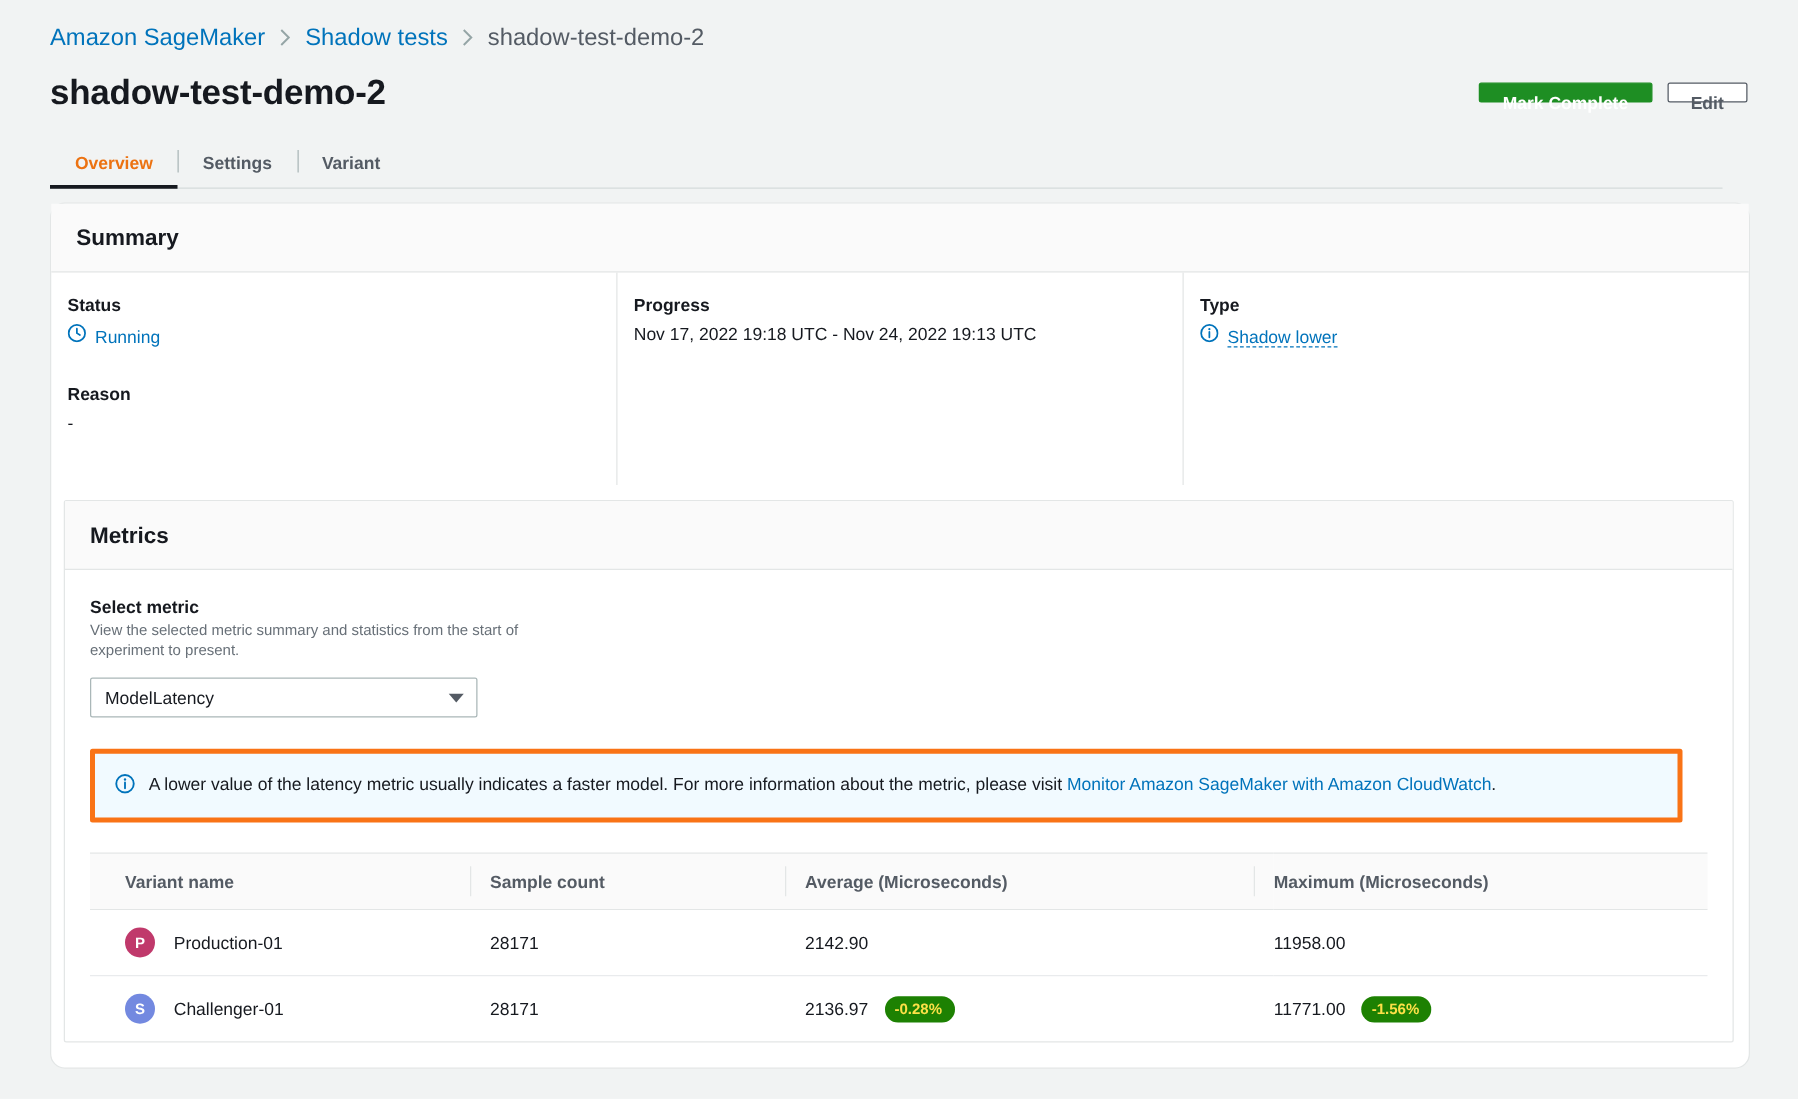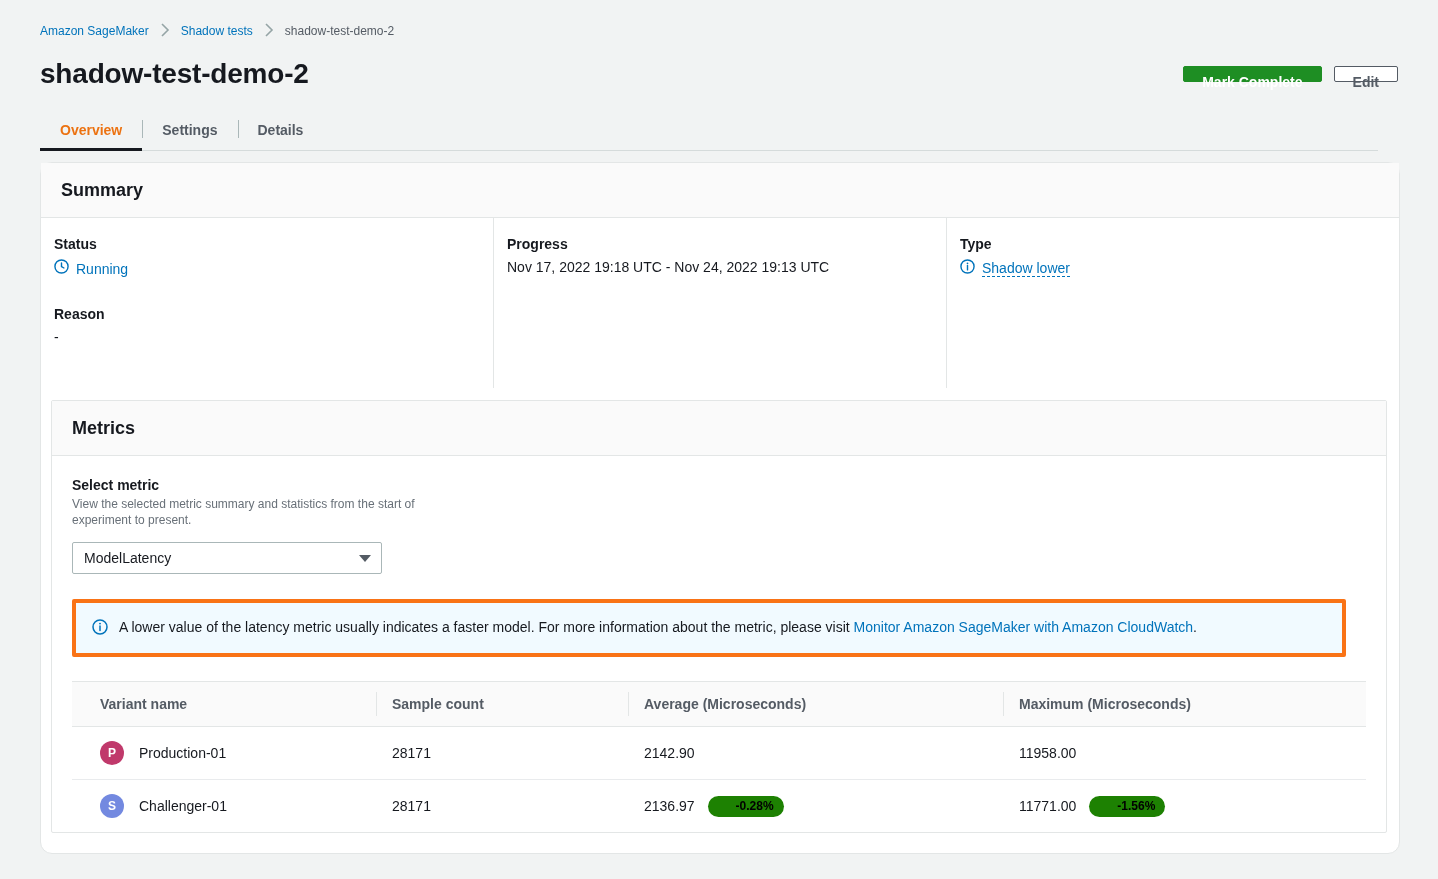--- a/index.html
+++ b/index.html
@@ -10,21 +10,21 @@
     font-family: "Liberation Sans", "DejaVu Sans", sans-serif;
     color: #16191f;
     -webkit-font-smoothing: antialiased;
   }
   .page { position: relative; width: 1438px; height: 879px; overflow: hidden; }
 
   
   .breadcrumb {
     display: flex; align-items: center;
     padding: 22px 0 0 40px;
-    font-size: 12px;
+    font-size: 19px;
     height: 40px;
   }
   .crumb-link { color: #0073bb; text-decoration: none; cursor: pointer; }
   .crumb-current { color: #545b64; }
   .crumb-sep {
     display: inline-block;
     margin: 0 11px;
     color: #95a5a6;
     font-size: 14px;
     line-height: 1;
@@ -274,25 +274,25 @@
     border-radius: 50%;
     color: #ffffff;
     font-size: 12px;
     font-weight: 700;
     display: flex; align-items: center; justify-content: center;
     flex: 0 0 24px;
   }
   .value-cell { display: flex; align-items: center; gap: 13px; }
   .delta-badge {
     background: #1d8102;
-    color: #000000;
+    color: #fde047;
     font-size: 12px;
     font-weight: 700;
     border-radius: 11px;
-    padding: 3px 10px 4px 28px;
+    padding: 3px 10px 4px 8px;
     line-height: 14px;
     white-space: nowrap;
   }
 </style>
 </head>
 <body>
 
 <div class="page">
 
   <nav class="breadcrumb">
@@ -316,21 +316,21 @@
     <div class="header-actions">
       <button class="btn btn-primary" style="background: rgb(30, 142, 35); border-color: rgb(30, 142, 35);">Mark Complete</button>
       <button class="btn btn-normal">Edit</button>
     </div>
   </div>
 
   <div class="tabs-wrap">
     <div class="tabs">
       <div class="tab active">Overview</div>
       <div class="tab">Settings</div>
-      <div class="tab">Details</div>
+      <div class="tab">Variant</div>
     </div>
   </div>
 
   <div class="outer-card">
 
     <div class="card-header">
       <h2 class="card-title">Summary</h2>
     </div>
 
     <div class="summary-cols">

